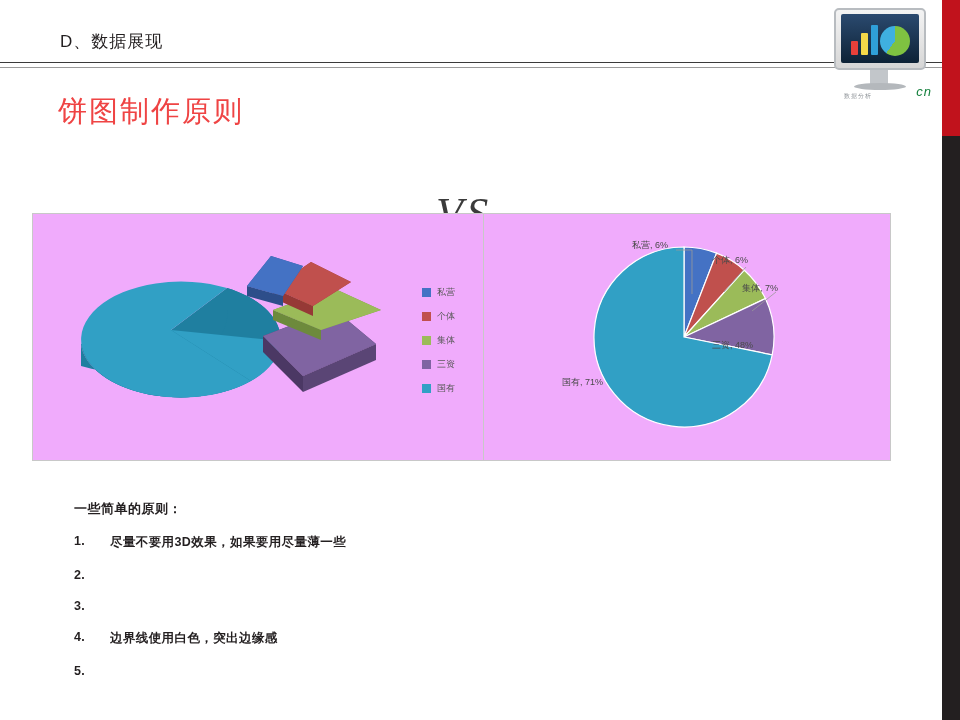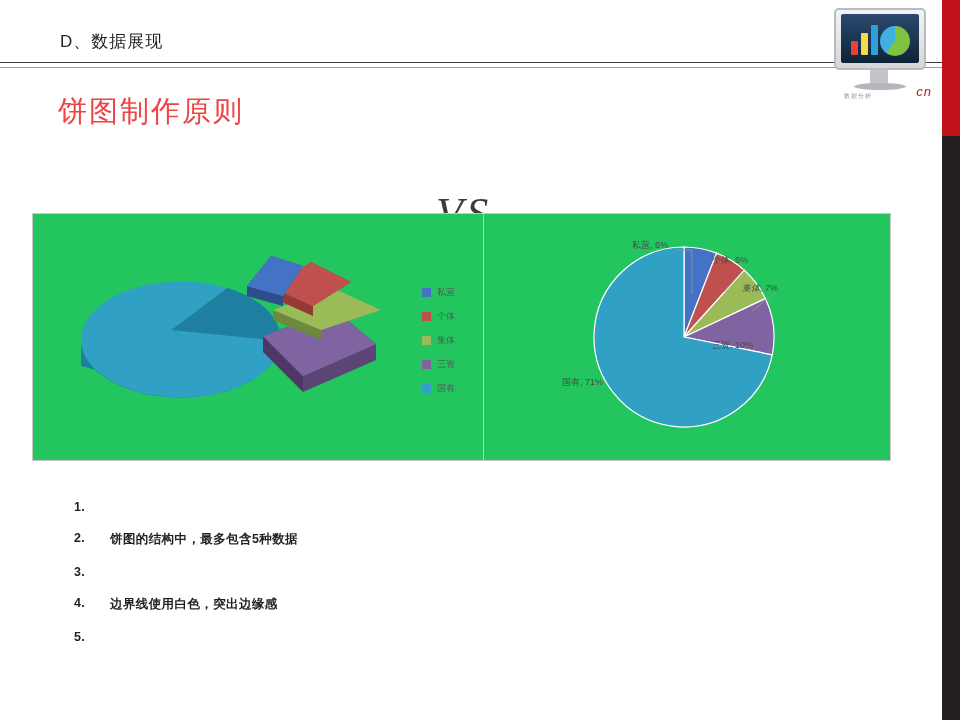--- a/index.html
+++ b/index.html
@@ -111,21 +111,21 @@
     position: absolute;
     left: 28px; top: 77px;
     width: 52px; height: 7px;
     border-radius: 50%;
     background: #b4b8bc;
   }
   .logo .logo-cn {
     position: absolute;
     right: 6px; top: 78px;
     font-size: 13px;
-    color: #b91c1c;
+    color: #15803d;
     font-style: italic;
     letter-spacing: 1px;
   }
   .logo .logo-txt {
     position: absolute;
     left: 18px; top: 86px;
     font-size: 6px;
     color: #8d9297;
     letter-spacing: 1px;
   }
@@ -136,21 +136,21 @@
     font-size: 44px;
     color: #3b3b3b;
     font-family: "Liberation Serif", serif;
     font-style: italic;
     letter-spacing: -1px;
   }
   
   .chart-box {
     position: absolute;
     border: 1px solid #c8c8c8;
-    background: #22c55e;
+    background: #f0abfc;
     box-sizing: border-box;
   }
   #chart-left  { left: 32px;  top: 213px; width: 487px; height: 248px; }
   #chart-right { left: 483px; top: 213px; width: 408px; height: 248px; }
 
   
   .pie3d-wrap {
     position: absolute;
     left: 18px; top: 12px;
     width: 330px; height: 220px;
@@ -310,34 +310,35 @@
           <path d="M 0 0 L 88.2 17.9 A 90 90 0 1 1 0 -90 Z" fill="#31a0c5" stroke="#ffffff" stroke-width="1.2"></path>
         </g>
 
         <line x1="208" y1="80" x2="208" y2="36" stroke="#9a9a9a" stroke-width="0.8"></line>
         <line x1="208" y1="36" x2="192" y2="36" stroke="#9a9a9a" stroke-width="0.8"></line>
         <line x1="240" y1="78" x2="262" y2="53" stroke="#9a9a9a" stroke-width="0.8"></line>
         <line x1="268" y1="97" x2="292" y2="78" stroke="#9a9a9a" stroke-width="0.8"></line>
       </svg>
       <div class="dlabel" style="left:148px; top:25px;">私营, 6%</div>
       <div class="dlabel" style="left:228px; top:40px;">个体, 6%</div>
-      <div class="dlabel" style="left:258px; top:68px;font-style:italic;">集体, 7%</div>
-      <div class="dlabel" style="left:228px; top:125px;">三资, 10%</div>
+      <div class="dlabel" style="left:258px; top:68px;">集体, 7%</div>
+      <div class="dlabel" style="left:228px; top:125px;">三资, 48%</div>
       <div class="dlabel" style="left:78px; top:162px;">国有, 71%</div>
     </div>
   </div>
 
   <div class="principles">
+    <div class="principles-title">一些简单的原则：</div>
 
     <div class="principle-item">
       <span class="principle-num">1.</span>
+      <span>尽量不要用3D效果，如果要用尽量薄一些</span>
     </div>
     <div class="principle-item">
       <span class="principle-num">2.</span>
-      <span>饼图的结构中，最多包含5种数据</span>
     </div>
     <div class="principle-item">
       <span class="principle-num">3.</span>
     </div>
     <div class="principle-item">
       <span class="principle-num">4.</span>
       <span>边界线使用白色，突出边缘感</span>
     </div>
     <div class="principle-item">
       <span class="principle-num">5.</span>

